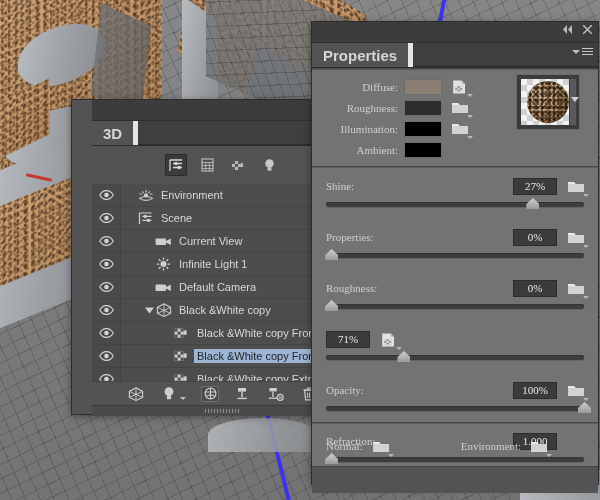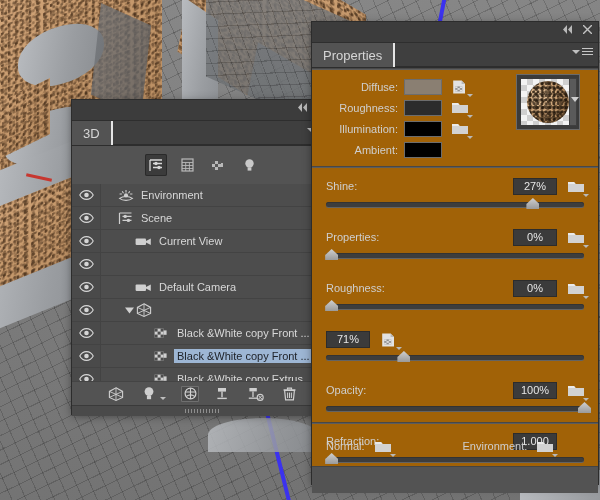--- a/index.html
+++ b/index.html
@@ -37,30 +37,30 @@
   .shadow-soft{position:absolute;background:rgba(40,40,42,.34);filter:blur(1px);}
   .blue-axis{position:absolute;background:#3b32ef;}
   .red-axis{position:absolute;background:#c7372f;}
 
   
   .panel{position:absolute;background:#535353;box-shadow:0 0 0 1px #2c2c2c,0 2px 9px rgba(0,0,0,.45);}
   .panel-topbar{height:20px;background:#3c3c3c;position:relative;border-bottom:1px solid #2e2e2e;}
   .panel-topbar .tb-icons{position:absolute;right:6px;top:3px;display:flex;gap:9px;align-items:center;}
   .tb-btn{color:#b4b4b4;font-size:10px;line-height:12px;cursor:default;}
   .tabrow{height:24px;background:#444;display:flex;align-items:stretch;position:relative;border-bottom:1px solid #2d2d2d;}
-  .tab{background:#535353;color:#d6d6d6;font-size:13px;padding:0 11px;display:flex;align-items:center;
-       border-right:2px solid #e5e5e5;}
+  .tab{background:#535353;color:#d6d6d6;font-size:15px;padding:0 11px;display:flex;align-items:center;
+       border-right:5px solid #e5e5e5;font-weight:bold;}
   .tabrow .tabfill{flex:1;background:#3f3f3f;border-bottom:1px solid #2d2d2d;}
   .menu-burger{position:absolute;right:5px;top:5px;display:flex;align-items:center;gap:2px;}
   .menu-burger .caret{width:0;height:0;border-left:4px solid transparent;border-right:4px solid transparent;border-top:4px solid #c0c0c0;}
   .menu-burger .lines{display:flex;flex-direction:column;gap:2px;}
   .menu-burger .lines i{display:block;width:11px;height:1px;background:#c6c6c6;}
 
   
-  #panel-3d{left:72px;top:100px;width:261px;height:314px;}
+  #panel-3d{left:72px;top:100px;width:261px;height:314px;padding-left:20px;}
   #panel-3d .tab{background:#535353;}
   #tool-3d-row{height:38px;background:#535353;display:flex;align-items:center;justify-content:center;gap:9px;}
   .tool3d{width:22px;height:22px;display:flex;align-items:center;justify-content:center;border-radius:2px;}
   .tool3d.active{background:#3b3b3b;box-shadow:inset 0 0 0 1px #2a2a2a;}
   .tree{background:#4d4d4d;height:197px;overflow:hidden;position:relative;}
   .trow{height:22px;display:flex;align-items:center;border-bottom:1px solid #434343;position:relative;}
   .trow.sel .tlabel{background:#9db6d4;color:#20242b;}
   .eye-cell{width:28px;height:100%;display:flex;align-items:center;justify-content:center;
             border-right:1px solid #434343;background:#4a4a4a;}
   .tlabel{font-size:11px;color:#d8d8d8;white-space:nowrap;padding:1px 3px;}
@@ -82,21 +82,21 @@
   .panel-bottomrail{height:10px;background:#4a4a4a;border-top:1px solid #3a3a3a;position:relative;}
   .panel-bottomrail .handle{position:absolute;left:50%;transform:translateX(-50%);top:3px;width:36px;height:4px;
     background:repeating-linear-gradient(90deg,#8e8e8e 0 1px,transparent 1px 3px);}
 
   
   #panel-props{left:312px;top:22px;width:286px;height:462px;}
   #props-head{height:30px;background:#535353;display:flex;align-items:center;gap:12px;padding-left:11px;}
   #props-head .mat-ico{width:20px;height:20px;border-radius:2px;background:#3d3d3d;
     display:flex;align-items:center;justify-content:center;box-shadow:inset 0 0 0 1px #2c2c2c;}
   #props-head .mat-title{font-size:12px;font-weight:bold;color:#e2e2e2;}
-  #props-body{background:#a16207;height:396px;position:relative;overflow:hidden;}
+  #props-body{background:#737373;height:396px;position:relative;overflow:hidden;font-family:Liberation Serif, serif;}
   hr.sep{border:0;border-top:1px solid #484848;border-bottom:1px solid #5d5d5d;margin:0;}
 
   .swgrid{position:absolute;left:0;top:6px;width:180px;}
   .swrow{height:21px;display:flex;align-items:center;}
   .swrow .lbl{width:86px;text-align:right;font-size:11px;color:#cfcfcf;padding-right:6px;}
   .sw{width:38px;height:16px;box-shadow:inset 0 0 0 1px #6d6d6d;}
   .folder{width:16px;height:13px;margin-left:10px;position:relative;}
   .folder .caret{position:absolute;right:-5px;bottom:-4px;width:0;height:0;
     border-left:3px solid transparent;border-right:3px solid transparent;border-top:3px solid #b9b9b9;}
 
@@ -301,20 +301,30 @@
           <span class="tlabel">Current View</span>
         </div>
       </div>
       <div class="trow">
         <div class="eye-cell">
           <svg width="15" height="10" viewBox="0 0 15 10">
             <path d="M7.5 0.6 C3 0.6 .8 5 .8 5 S3 9.4 7.5 9.4 S14.2 5 14.2 5 S12 .6 7.5 .6Z" fill="none" stroke="#d5d5d5" stroke-width="1.1"></path>
             <circle cx="7.5" cy="5" r="2.3" fill="#d5d5d5"></circle>
           </svg>
         </div>
+        <div class="tw" style="padding-left: 24px;">
+          <span class="disc"></span>
+          <span class="ticon">
+            <svg width="15" height="14" viewBox="0 0 15 14">
+              <circle cx="7.5" cy="7" r="3" fill="#cfcfcf"></circle>
+              <path d="M7.5 0.4 v2.4 M7.5 11.2 v2.4 M0.9 7 h2.4 M11.7 7 h2.4 M2.8 2.3 l1.7 1.7 M10.5 10 l1.7 1.7 M12.2 2.3 l-1.7 1.7 M4.5 10 l-1.7 1.7" stroke="#cfcfcf" stroke-width="1.25"></path>
+            </svg>
+          </span>
+          <span class="tlabel">Infinite Light 1</span>
+        </div>
       </div>
       <div class="trow">
         <div class="eye-cell">
           <svg width="15" height="10" viewBox="0 0 15 10">
             <path d="M7.5 0.6 C3 0.6 .8 5 .8 5 S3 9.4 7.5 9.4 S14.2 5 14.2 5 S12 .6 7.5 .6Z" fill="none" stroke="#d5d5d5" stroke-width="1.1"></path>
             <circle cx="7.5" cy="5" r="2.3" fill="#d5d5d5"></circle>
           </svg>
         </div>
         <div class="tw" style="padding-left: 24px;">
           <span class="disc"></span>
@@ -339,20 +349,21 @@
             <svg width="9" height="7" viewBox="0 0 9 7">
               <path d="M0 0.6 L9 0.6 L4.5 6.6 Z" fill="#d0d0d0"></path>
             </svg>
           </span>
           <span class="ticon">
             <svg width="16" height="14" viewBox="0 0 16 14">
               <path d="M8 0.8 L14.6 4.4 L14.6 10.4 L8 13.4 L1.4 10.4 L1.4 4.4 Z" fill="none" stroke="#cfcfcf" stroke-width="1.1"></path>
               <path d="M8 0.8 L8 13.4 M1.4 4.4 L14.6 10.4 M14.6 4.4 L1.4 10.4" stroke="#cfcfcf" stroke-width=".9"></path>
             </svg>
           </span>
+          <span class="tlabel">Black &amp;White copy</span>
         </div>
       </div>
       <div class="trow">
         <div class="eye-cell">
           <svg width="15" height="10" viewBox="0 0 15 10">
             <path d="M7.5 0.6 C3 0.6 .8 5 .8 5 S3 9.4 7.5 9.4 S14.2 5 14.2 5 S12 .6 7.5 .6Z" fill="none" stroke="#d5d5d5" stroke-width="1.1"></path>
             <circle cx="7.5" cy="5" r="2.3" fill="#d5d5d5"></circle>
           </svg>
         </div>
         <div class="tw" style="padding-left: 42px;">

